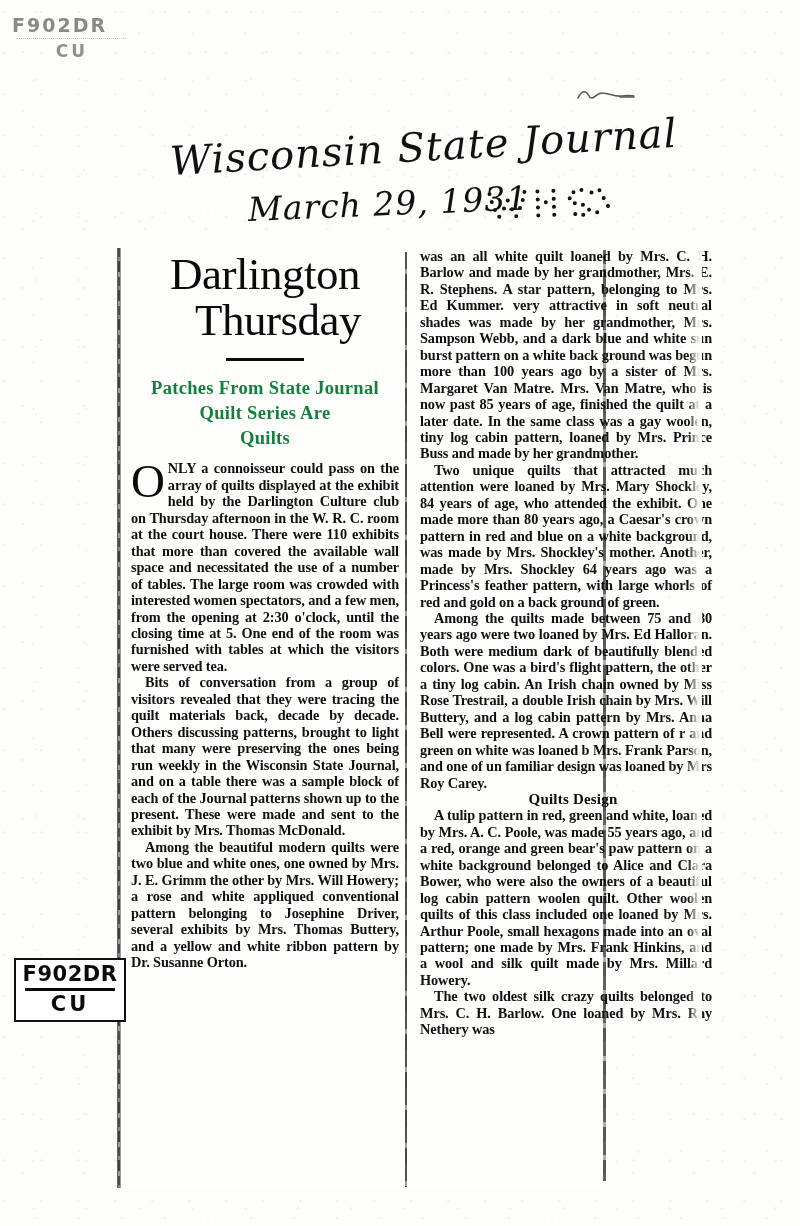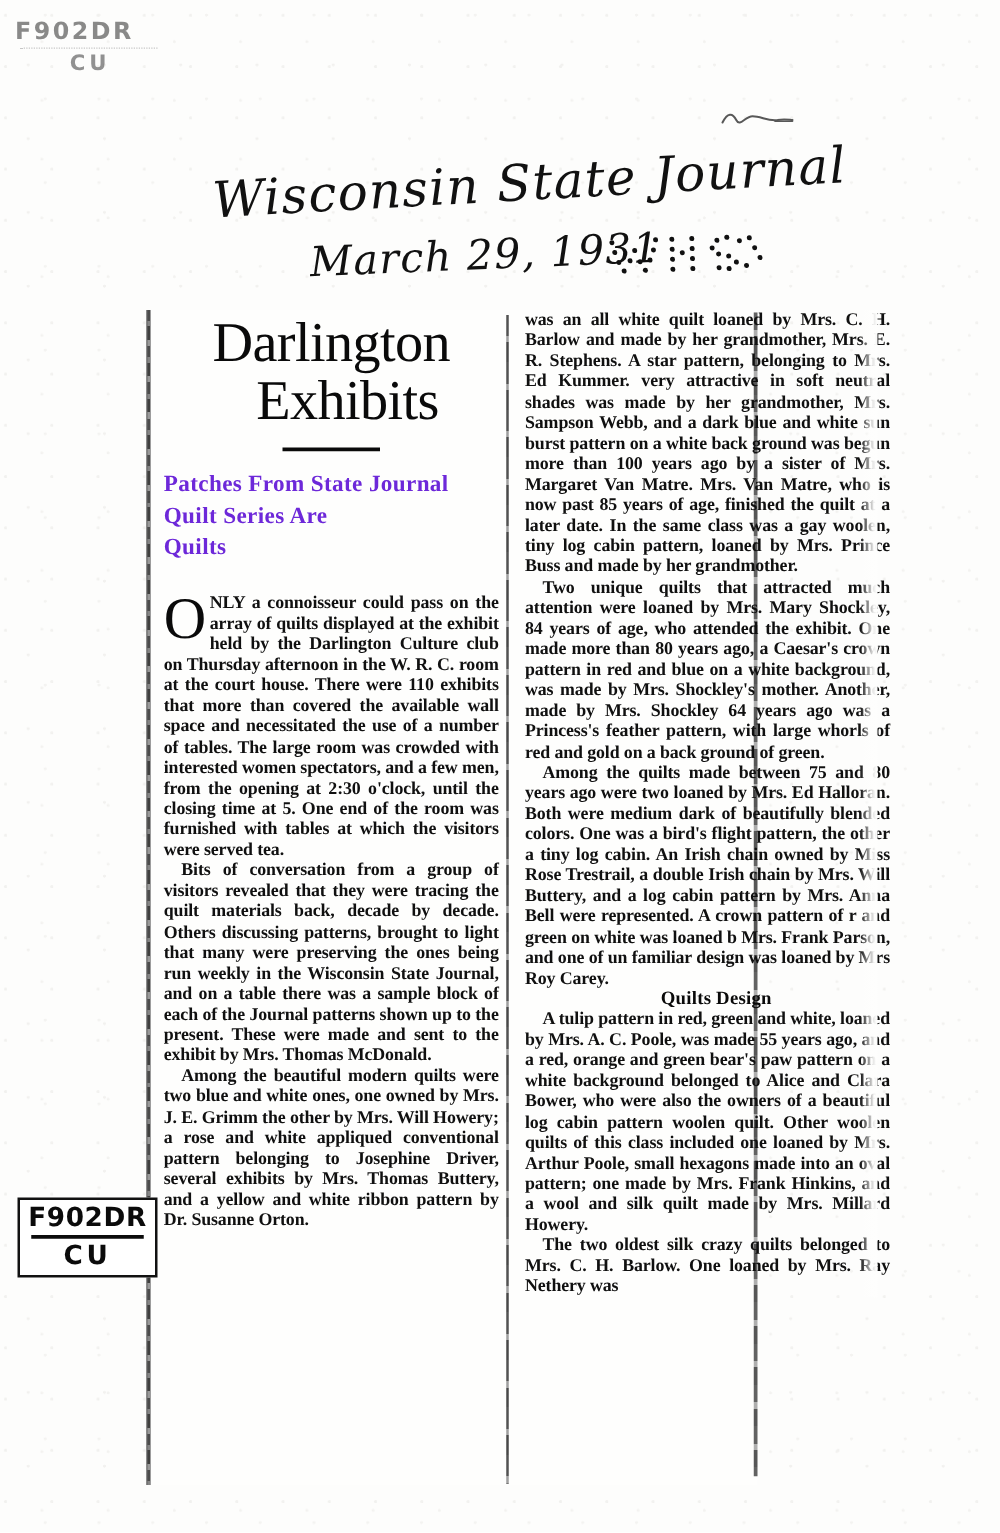--- a/index.html
+++ b/index.html
@@ -226,27 +226,27 @@
   #hl-line-3 { padding-left: 52px; }
 
   #headline-divider {
     width: 78px;
     height: 3px;
     background: #0a0a0a;
     margin: 14px auto 12px;
   }
 
   #subhead {
-    text-align: left;
+    text-align: center;
     font-family: "Liberation Serif", serif;
     font-size: 18.5px;
     line-height: 1.34;
     letter-spacing: .3px;
-    color: #6d28d9;
-    margin-bottom: 24px;
+    color: #15803d;
+    margin-bottom: 10px;
   }
   #subhead .sh-line { display: block; }
 
   
   .body-text {
     font-family: "Liberation Serif", serif;
     font-size: 14.3px;
     line-height: 16.45px;
     font-weight: 700;
     text-align: justify;
@@ -360,21 +360,21 @@
 
   <div id="clipping">
     <div id="clipping-edge-left"></div>
     <div id="clipping-edge-right"></div>
     <div id="column-rule"></div>
 
     <div class="col" id="col-left">
 
       <h1 id="headline">
         <span class="hl-line" id="hl-line-1">Darlington</span>
-        <span class="hl-line" id="hl-line-2">Exhibits</span>
+        <span class="hl-line" id="hl-line-2">Thursday</span>
       </h1>
 
       <div id="headline-divider"></div>
 
       <h2 id="subhead">
         <span class="sh-line">Patches From State Journal</span>
         <span class="sh-line">Quilt Series Are</span>
         <span class="sh-line">Quilts</span>
       </h2>
 

